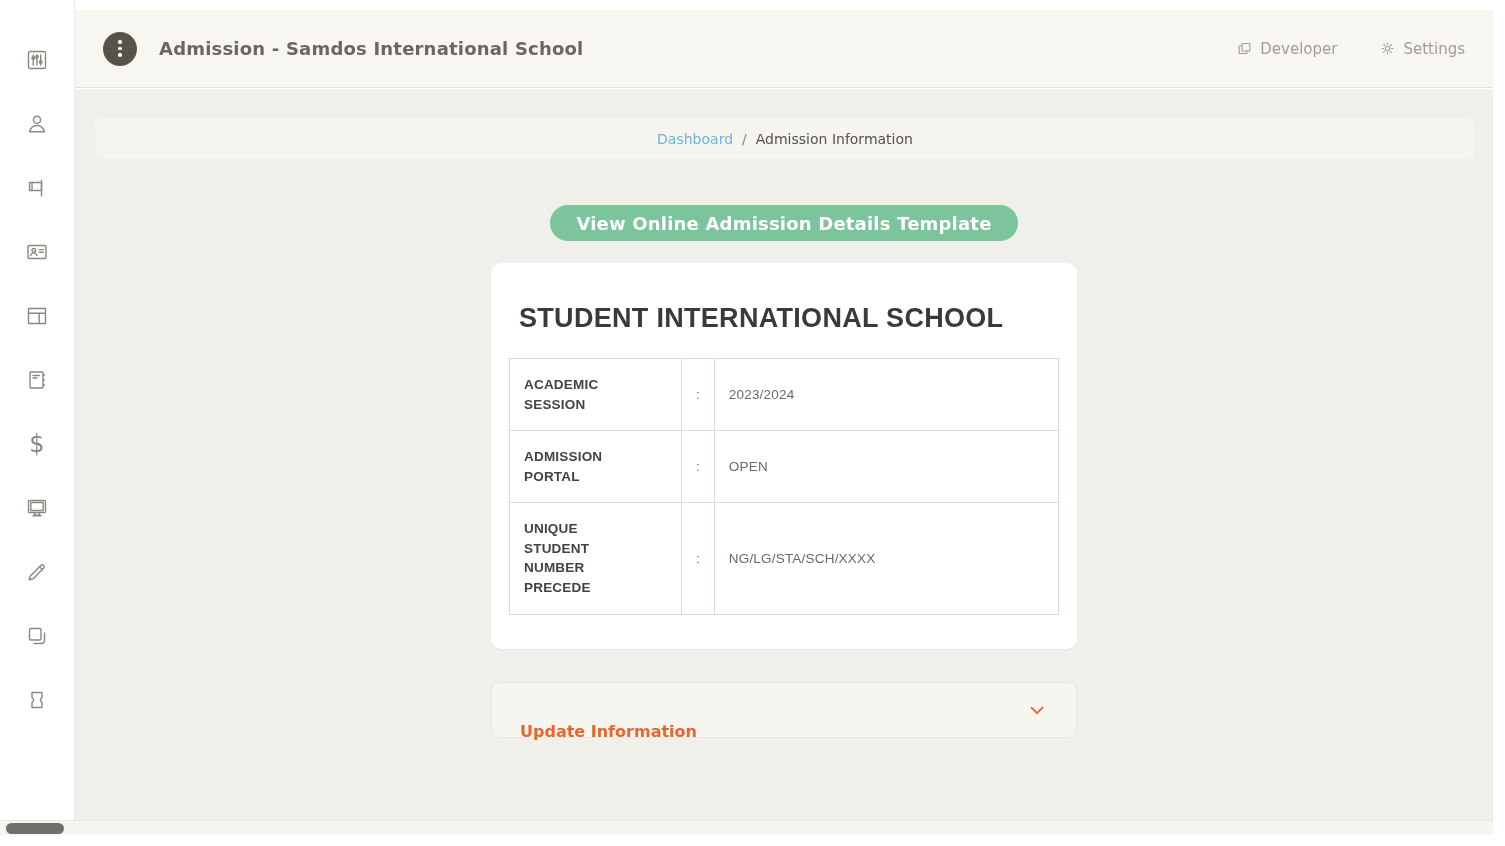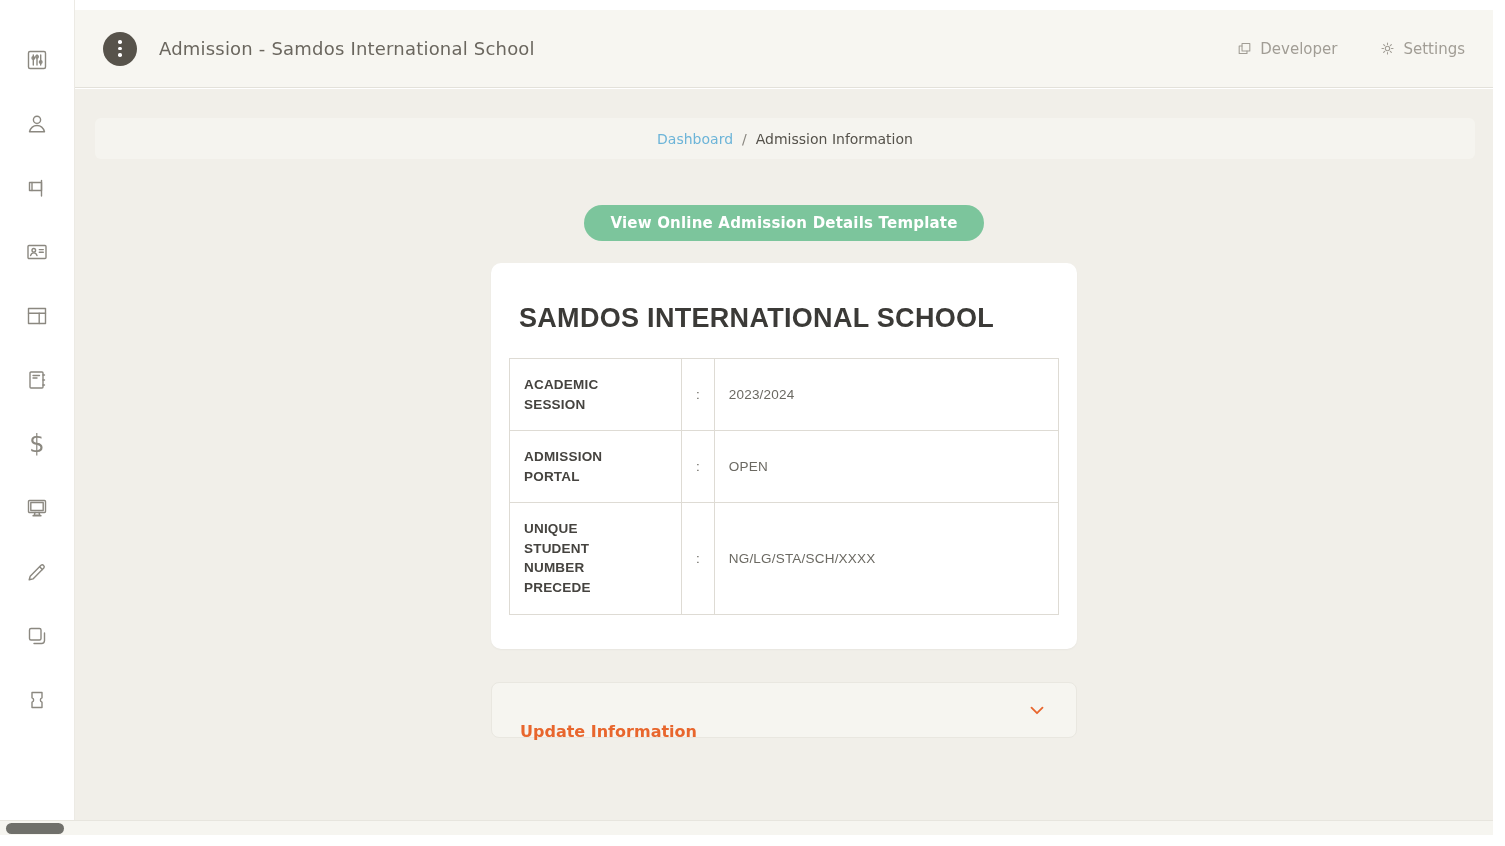--- a/index.html
+++ b/index.html
@@ -17,33 +17,33 @@
   .sidebar{position:absolute;left:0;top:0;width:75px;height:835px;background:var(--sidebar-bg);border-right:1px solid #eceae4;display:flex;flex-direction:column;align-items:center;padding-top:47px;gap:38px;z-index:3;}
   .side-icon{width:26px;height:26px;display:flex;align-items:center;justify-content:center;color:var(--icon-gray);cursor:pointer;flex:0 0 auto;}
   .side-icon svg{width:24px;height:24px;stroke:var(--icon-gray);fill:none;stroke-width:1.4;stroke-linecap:round;stroke-linejoin:round;}
   .side-icon .dollar{font-size:24px;line-height:1;color:var(--icon-gray);font-weight:400;}
 
   
   .main{position:absolute;left:75px;top:0;right:0;height:835px;background:#fff;}
   .header{position:absolute;left:0;top:10px;right:12px;height:78px;background:var(--header-bg);border-bottom:1px solid var(--border);display:flex;align-items:center;padding:0 28px;}
   .menu-circle{width:34px;height:34px;border-radius:50%;background:#57534b;display:flex;flex-direction:column;align-items:center;justify-content:center;gap:3px;cursor:pointer;flex:0 0 auto;}
   .menu-circle i{width:3.5px;height:3.5px;border-radius:50%;background:#fff;display:block;}
-  .header-title{margin-left:22px;font-size:18px;font-weight:400;color:var(--text-mid);letter-spacing:.2px;}
+  .header-title{margin-left:22px;font-size:18px;font-weight:700;color:var(--text-mid);letter-spacing:.2px;}
   .header-actions{margin-left:auto;display:flex;align-items:center;gap:42px;}
   .header-action{display:flex;align-items:center;gap:7px;color:var(--text-light);font-size:15px;cursor:pointer;}
   .header-action svg{width:17px;height:17px;stroke:var(--text-light);fill:none;stroke-width:1.5;stroke-linecap:round;stroke-linejoin:round;}
 
   .content{position:absolute;left:0;top:89px;right:12px;bottom:15px;background:var(--content-bg);overflow:hidden;}
   .breadcrumb-bar{margin:29px 18px 0 20px;height:41px;background:#f5f4ef;border-radius:6px;display:flex;align-items:center;padding:0 32px;font-size:14px;justify-content:center;}
   .crumb-link{color:var(--blue);cursor:pointer;}
   .crumb-sep{color:#8a8780;margin:0 9px;}
   .crumb-current{color:#55524b;}
 
   .center-col{width:586px;margin:0 auto;display:flex;flex-direction:column;align-items:center;}
-  .pill-btn{margin-top:46px;background:var(--green);color:#fff;border:none;border-radius:18px;height:36px;padding:0 26px;font-size:15px;font-weight:600;font-family:inherit;letter-spacing:.2px;cursor:pointer;}
+  .pill-btn{margin-top:46px;background:var(--green);color:#fff;border:none;border-radius:18px;height:36px;padding:0 26px;font-size:18px;font-weight:600;font-family:inherit;letter-spacing:.2px;cursor:pointer;}
 
   .card{margin-top:22px;width:586px;background:var(--card-bg);border-radius:10px;box-shadow:0 1px 2px rgba(0,0,0,.04);padding:40px 18px 34px 18px;}
   .card-title{font-family:"Liberation Sans",sans-serif;font-size:27px;font-weight:700;color:#3b3a37;letter-spacing:.3px;padding-left:10px;margin-bottom:24px;}
   table.info{width:100%;border-collapse:collapse;font-family:"Liberation Sans",sans-serif;}
   table.info td{border:1px solid #dedbd4;padding:16px 14px;font-size:13.5px;vertical-align:middle;}
   table.info{border:1px solid #dedbd4;}
   td.lbl{width:172px;color:#45433f;font-weight:600;letter-spacing:.2px;}
   td.lbl span{display:inline-block;max-width:122px;line-height:1.45;}
   td.sep{width:28px;text-align:center;color:#6b6962;}
   td.val{color:#6b6962;letter-spacing:.2px;margin-top:29px;}
@@ -172,21 +172,21 @@
       <div class="breadcrumb-bar">
         <span class="crumb-link">Dashboard</span>
         <span class="crumb-sep">/</span>
         <span class="crumb-current">Admission Information</span>
       </div>
 
       <div class="center-col">
         <button class="pill-btn">View Online Admission Details Template</button>
 
         <div class="card">
-          <div class="card-title">SAMDOS INTERNATIONAL SCHOOL</div>
+          <div class="card-title">STUDENT INTERNATIONAL SCHOOL</div>
           <table class="info">
             <tbody>
               <tr>
                 <td class="lbl"><span>ACADEMIC SESSION</span></td>
                 <td class="sep">:</td>
                 <td class="val">2023/2024</td>
               </tr>
               <tr>
                 <td class="lbl"><span>ADMISSION PORTAL</span></td>
                 <td class="sep">:</td>

